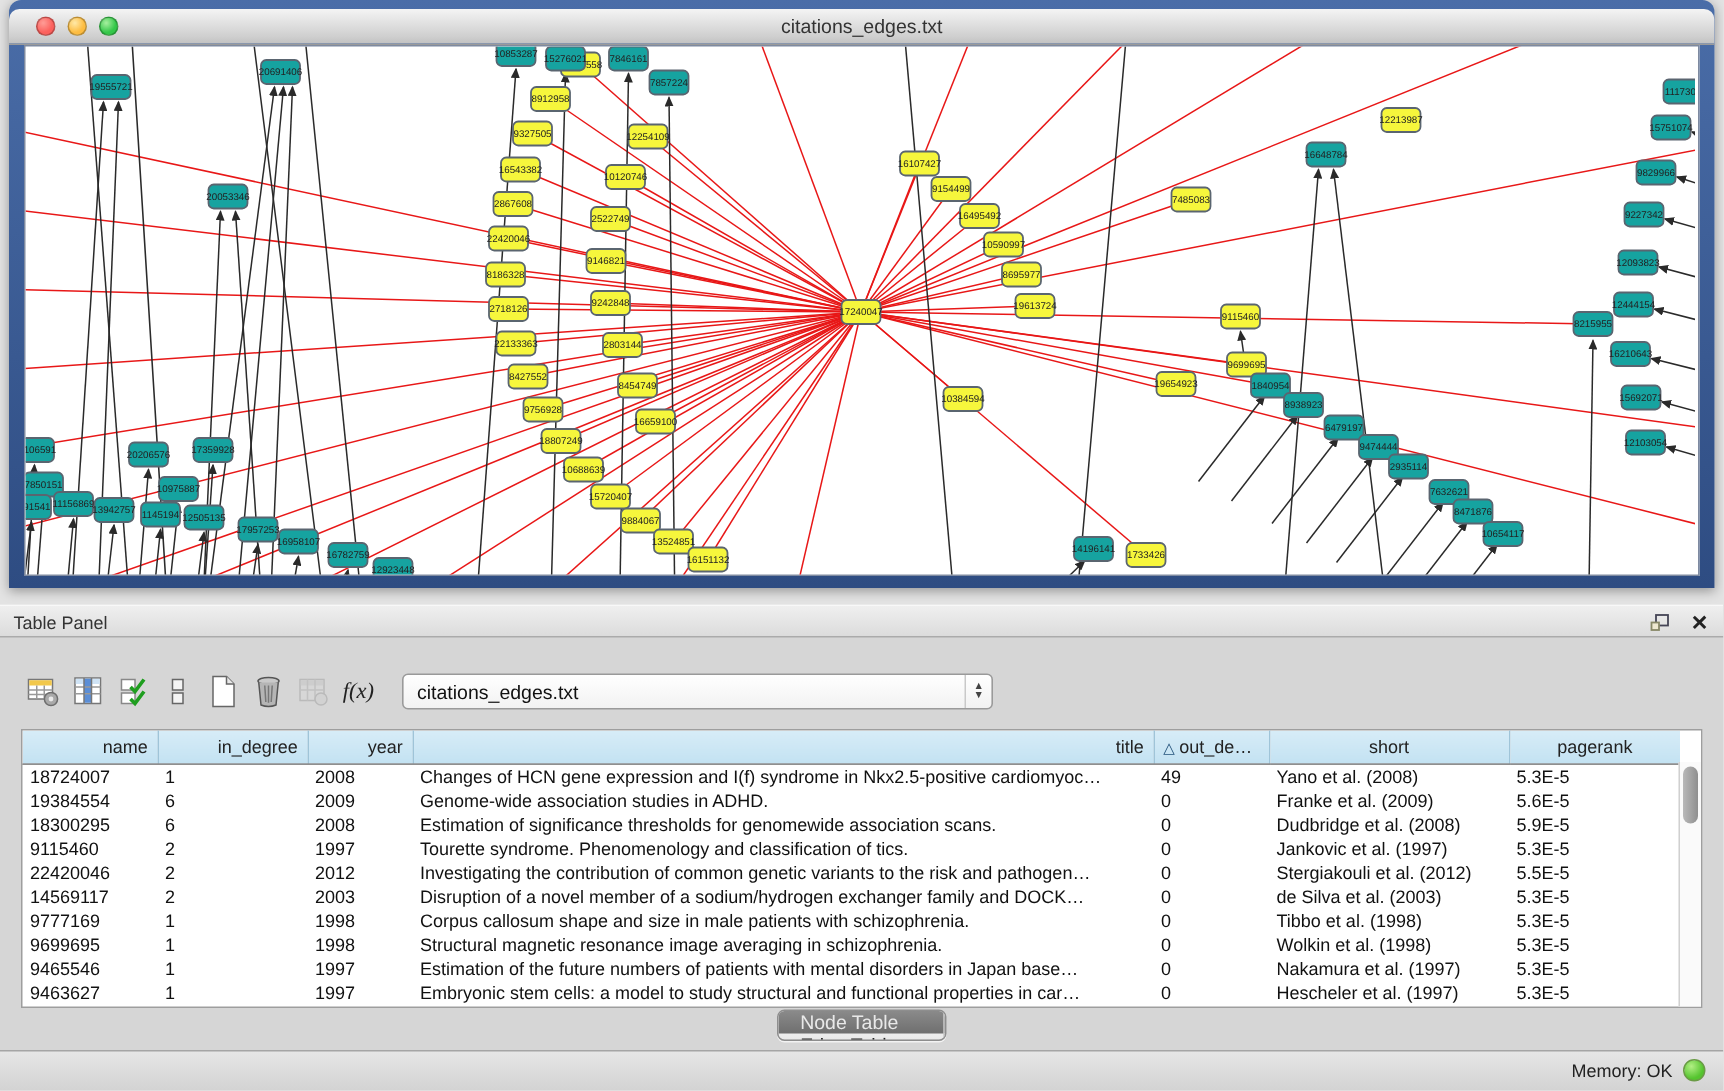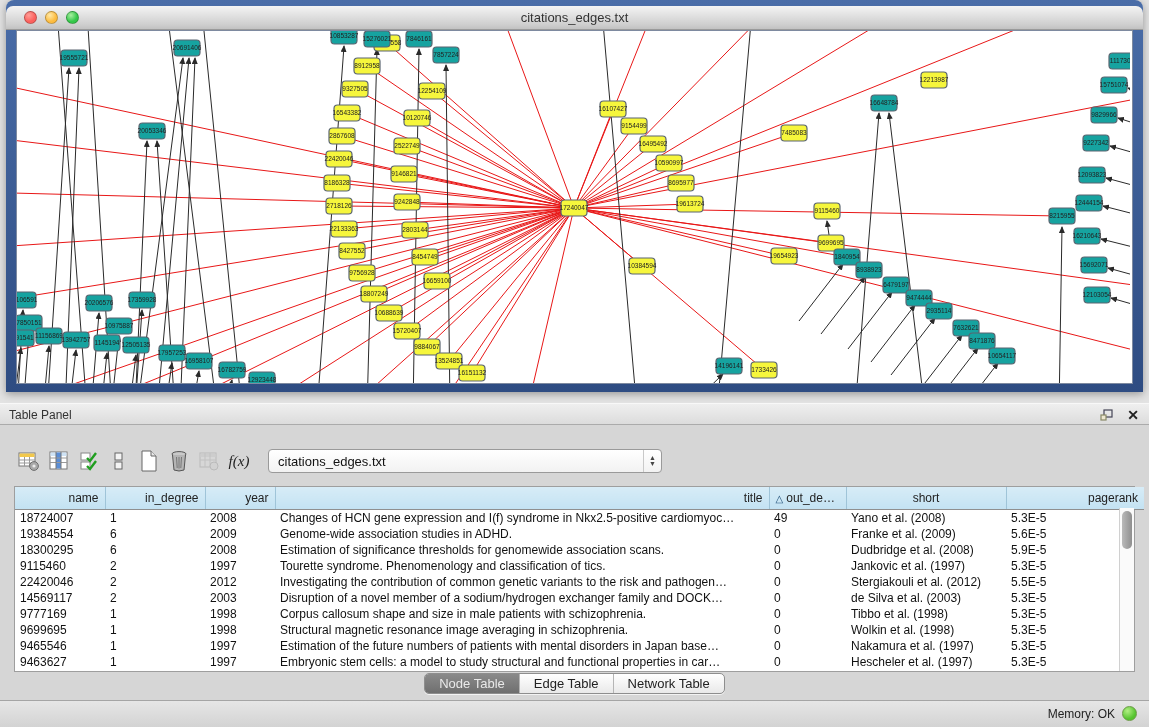--- a/index.html
+++ b/index.html
@@ -46,29 +46,29 @@
   table.cy{border-collapse:collapse;table-layout:fixed;width:1105px;font-size:12px;color:#111;}
   table.cy th{height:20px;background:linear-gradient(180deg,#d7ecf7,#c3e2f2);border-right:1px solid #9fc4d8;
     border-bottom:1px solid #8f8f8f;font-weight:normal;font-size:12px;color:#222;padding:4px 6px;white-space:nowrap;overflow:hidden;}
   table.cy td{height:16px;padding:0 4px 0 5px;white-space:nowrap;overflow:hidden;}
   table.cy th:nth-child(1){width:90px;text-align:right;}
   table.cy th:nth-child(2){width:100px;text-align:right;}
   table.cy th:nth-child(3){width:70px;text-align:right;}
   table.cy th:nth-child(4){width:494px;text-align:right;}
   table.cy th:nth-child(5){width:77px;text-align:left;}
   table.cy th:nth-child(6){width:160px;text-align:center;}
-  table.cy th:nth-child(7){width:138px;text-align:right;border-right:none;}
+  table.cy th:nth-child(7){width:114px;text-align:center;border-right:none;}
   .sort-tri{color:#23527a;font-size:10px;margin-right:3px;}
   .vscroll{position:absolute;right:0;top:21px;bottom:0;width:15px;background:#fafafa;border-left:1px solid #d0d0d0;}
   .vthumb{position:absolute;left:2px;top:3px;width:10px;height:38px;border-radius:5px;
     background:linear-gradient(90deg,#b9b9b9,#8f8f8f);}
 
   .tabs{position:absolute;left:0;right:0;top:270px;display:flex;justify-content:center;}
   .seg-group{display:flex;height:21px;border:1px solid #8e8e8e;border-radius:5px;overflow:hidden;
-    background:linear-gradient(180deg,#ffffff,#e9e9e9);box-shadow:0 1px 0 rgba(255,255,255,.7);}
+    background:linear-gradient(180deg,#ffffff,#e9e9e9);box-shadow:0 1px 0 rgba(255,255,255,.7);flex-direction:column;}
   .seg{padding:0 14px;font-size:13px;color:#222;display:flex;align-items:center;border-right:1px solid #b5b5b5;}
   .seg:last-child{border-right:none;}
   .seg.active{background:linear-gradient(180deg,#8a8a8a,#6f6f6f);color:#e9e9e9;}
 
   .statusbar{position:absolute;left:0;top:700px;width:1149px;height:35px;
     background:linear-gradient(180deg,#e6e6e6,#cdcdcd);border-top:1px solid #a5a5a5;}
   .mem{position:absolute;right:34px;top:6px;font-size:12px;color:#222;}
   .memdot{position:absolute;right:12px;top:5px;width:15px;height:15px;border-radius:50%;
     background:radial-gradient(circle at 35% 30%,#b2ef84,#55c42f 65%);border:1px solid #6a9b45;}
 </style>

